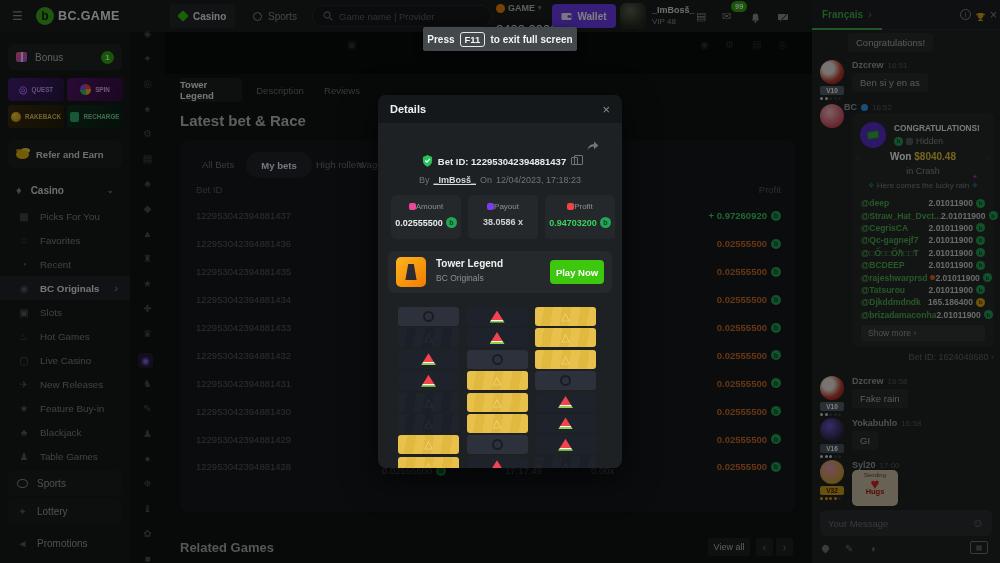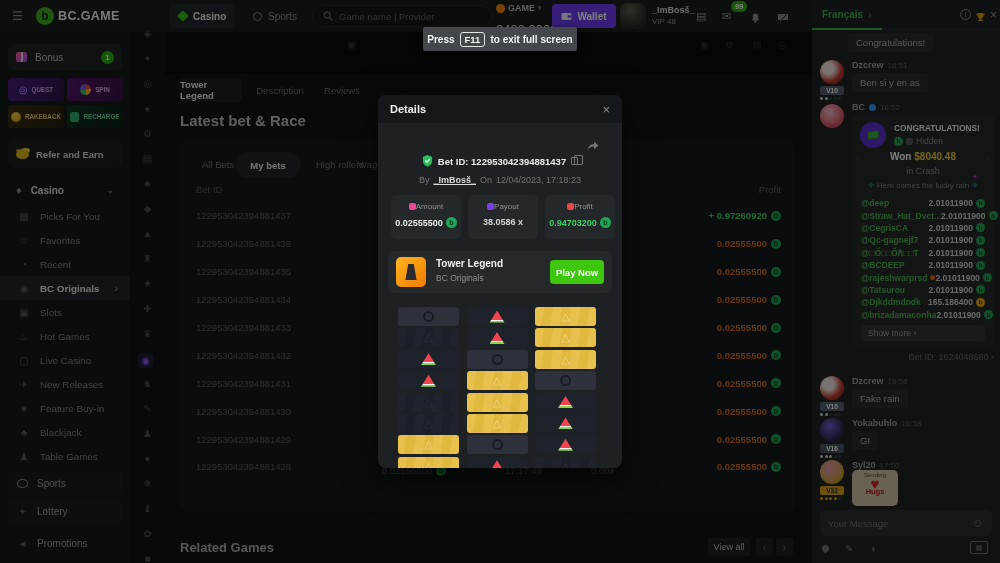--- a/index.html
+++ b/index.html
@@ -359,21 +359,21 @@
     <span class="dimico" style="left:587px">▤</span>
     <span class="dimico" style="left:613px">◎</span>
   </div>
   <span class="gtab on ab" style="left:180px;width:62px">Tower Legend</span>
   <span class="gtab off ab" style="left:250px;width:60px">Description</span>
   <span class="gtab off ab" style="left:318px;width:48px">Reviews</span>
   <div class="sectitle ab">Latest bet &amp; Race</div>
 
   <div class="card ab">
     <span class="btab" style="left:22px">All Bets</span>
-    <span class="btab pill" style="left:55px;width:66px">My bets</span>
+    <span class="btab pill" style="left:66px;width:66px">My bets</span>
     <span class="btab" style="left:136px">High rollers</span>
     <span class="btab" style="left:178px">Wager</span>
     <span class="thead" style="left:16px">Bet ID</span>
     <span class="thead" style="right:14px">Profit</span>
     <div id="bet-rows">
         <div class="bet-row">
           <span class="bid">122953042394881437</span>
           <span class="bright">
             <span class="bprofit win">+ 0.97260920</span>
             <span class="coin sm">b</span>
@@ -484,21 +484,21 @@
         <span class="pip"></span>
         <span class="pip"></span>
       </span>
     <span class="cname" style="left:40px;top:60px">
         <span>Dzcrew</span>
         <span class="ctime">16:51</span>
       </span>
     <div class="bubble" style="left:40px;top:73px">Ben si y en as</div>
 
     <span class="cav" style="left:8px;top:104px;background:radial-gradient(circle at 40% 35%,#f3c1c9,#d34a5e 70%)"></span>
-    <span class="cname" style="left:40px;top:102px">
+    <span class="cname" style="left:32px;top:102px">
         <span>BC</span>
         <span class="bcdot"></span>
         <span class="ctime">16:52</span>
       </span>
 
     <div class="wc">
       <span class="wicon">
           <span class="bill"></span>
         </span>
       <span class="wtitle">CONGRATULATIONS!</span>

